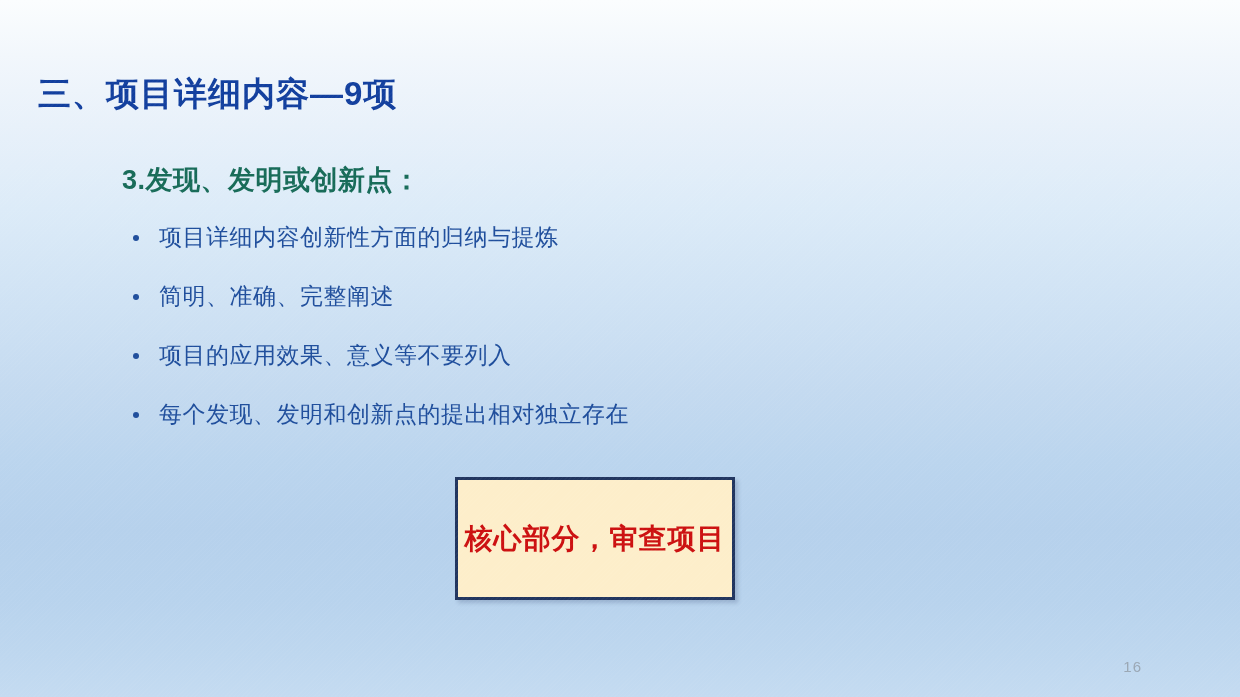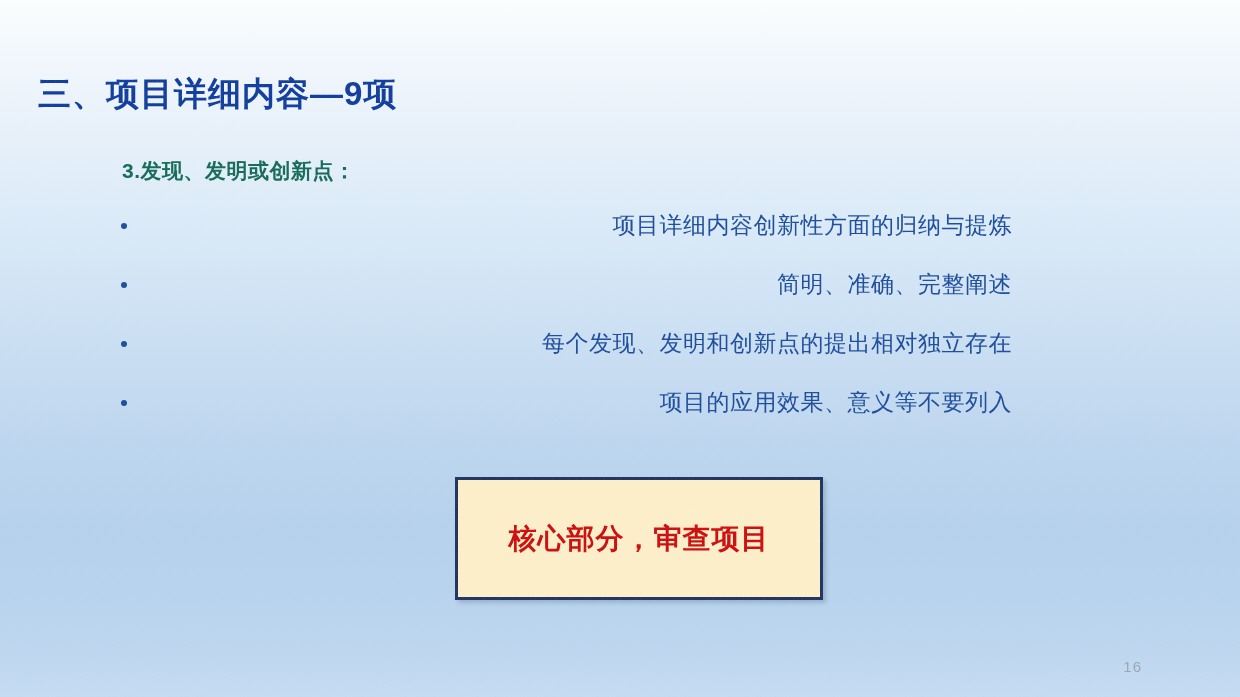--- a/index.html
+++ b/index.html
@@ -59,37 +59,36 @@
     letter-spacing: 1px;
     white-space: nowrap;
     line-height: 1.2;
   }
 
   
   .slide-subtitle {
     position: absolute;
     left: 122px;
     top: 140px;
-    font-size: 21px;
+    font-size: 27px;
     font-weight: bold;
     color: #176b58;
     letter-spacing: 0.5px;
     white-space: nowrap;
   }
 
   
   .bullet-list {
     position: absolute;
     left: 112px;
     top: 206px;
     width: 900px;
-    margin: 0;
+    margin: 12px;
     padding: 0;
     list-style: none;
-    text-align: right;
   }
   .bullet-item {
     position: relative;
     height: 59px;
     padding-left: 35px;
     font-size: 23px;
     color: #1f4e9c;
     line-height: 38px;
     white-space: nowrap;
     letter-spacing: 0.5px;
@@ -102,21 +101,21 @@
     height: 6px;
     border-radius: 50%;
     background: #1f4e9c;
   }
 
   
   .callout-box {
     position: absolute;
     left: 455px;
     top: 477px;
-    width: 368px;
+    width: 280px;
     height: 123px;
     box-sizing: border-box;
     background: #fdeeca;
     border: 3px solid #21355f;
     box-shadow: 3px 3px 4px rgba(40, 60, 100, 0.22);
     display: flex;
     flex-direction: column;
     align-items: center;
     justify-content: center;
     gap: 26px;
@@ -153,25 +152,25 @@
     <li class="bullet-item">
       <span class="bullet-dot"></span>
       <span>项目详细内容创新性方面的归纳与提炼</span>
     </li>
     <li class="bullet-item">
       <span class="bullet-dot"></span>
       <span>简明、准确、完整阐述</span>
     </li>
     <li class="bullet-item">
       <span class="bullet-dot"></span>
-      <span>每个发现、发明和创新点的提出相对独立存在</span>
+      <span>项目的应用效果、意义等不要列入</span>
     </li>
     <li class="bullet-item">
       <span class="bullet-dot"></span>
-      <span>项目的应用效果、意义等不要列入</span>
+      <span>每个发现、发明和创新点的提出相对独立存在</span>
     </li>
   </ul>
 
   <div class="callout-box">
     <div class="callout-line">核心部分，审查项目</div>
   </div>
 
   <div class="page-number">16</div>
 
 </div>

